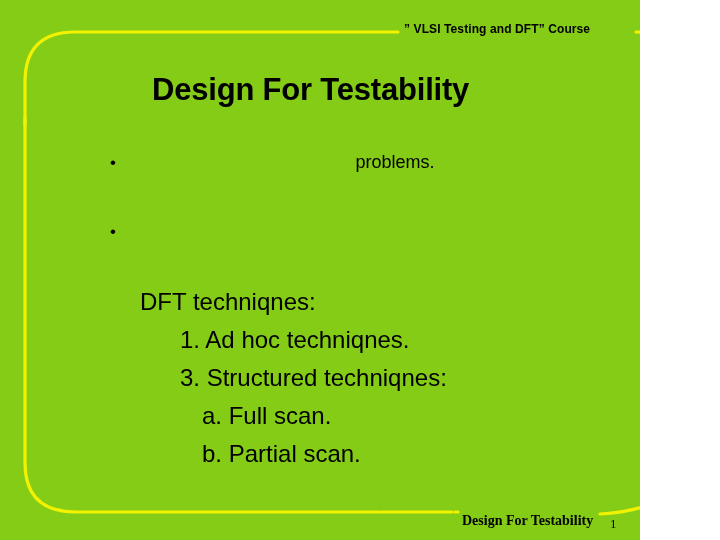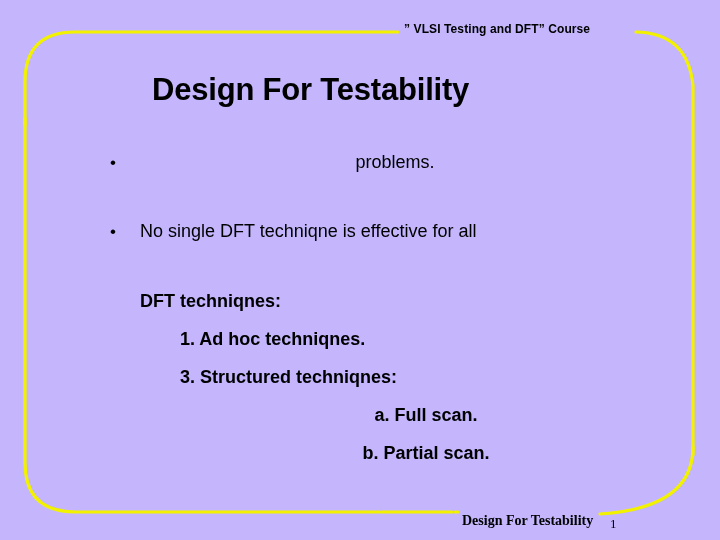--- a/index.html
+++ b/index.html
@@ -5,23 +5,23 @@
   html, body {
     margin: 0;
     padding: 0;
     background: #ffffff;
   }
   body {
     font-family: "Liberation Sans", sans-serif;
   }
   #slide {
     position: relative;
-    width: 720px;
+    width: 640px;
     height: 540px;
-    background: #c4b5fd;
+    background: #84cc16;
     overflow: hidden;
   }
 
   
   #frame-svg {
     position: absolute;
     left: 0;
     top: 0;
     width: 720px;
     height: 540px;
@@ -79,28 +79,27 @@
   .bullet-text {
     flex: 1 1 auto;
     text-align: justify;
     text-justify: inter-word;
   }
   .bullet-text .lastline {
     text-align: center;
   }
 
   .plain-line {
-    font-size: 18px;
+    font-size: 24px;
     line-height: 25px;
     white-space: nowrap;
-    font-weight: bold;
   }
   #dft-heading { margin-top: 45px; margin-left: 30px; }
   .numbered { margin-top: 13px; margin-left: 70px; }
-  .lettered { margin-top: 13px; margin-left: 92px; text-align: center; }
+  .lettered { margin-top: 13px; margin-left: 92px; }
 
   
   #footer-title {
     position: absolute;
     left: 462px;
     top: 513px;
     font-family: "Liberation Serif", serif;
     font-size: 14px;
     font-weight: bold;
     color: #000000;
@@ -143,21 +142,20 @@
     <div class="bullet-row">
       <div class="bullet-mark">•</div>
       <div class="bullet-text">
         <div class="lastline">problems.</div>
       </div>
     </div>
 
     <div class="bullet-row">
       <div class="bullet-mark">•</div>
       <div class="bullet-text">
-        <div>No single DFT techniqne is effective for all</div>
       </div>
     </div>
 
     <div id="dft-heading" class="plain-line">DFT techniqnes:</div>
 
     <div class="plain-line numbered">1. Ad hoc techniqnes.</div>
     <div class="plain-line numbered">3. Structured techniqnes:</div>
 
     <div class="plain-line lettered">a. Full scan.</div>
     <div class="plain-line lettered">b. Partial scan.</div>

